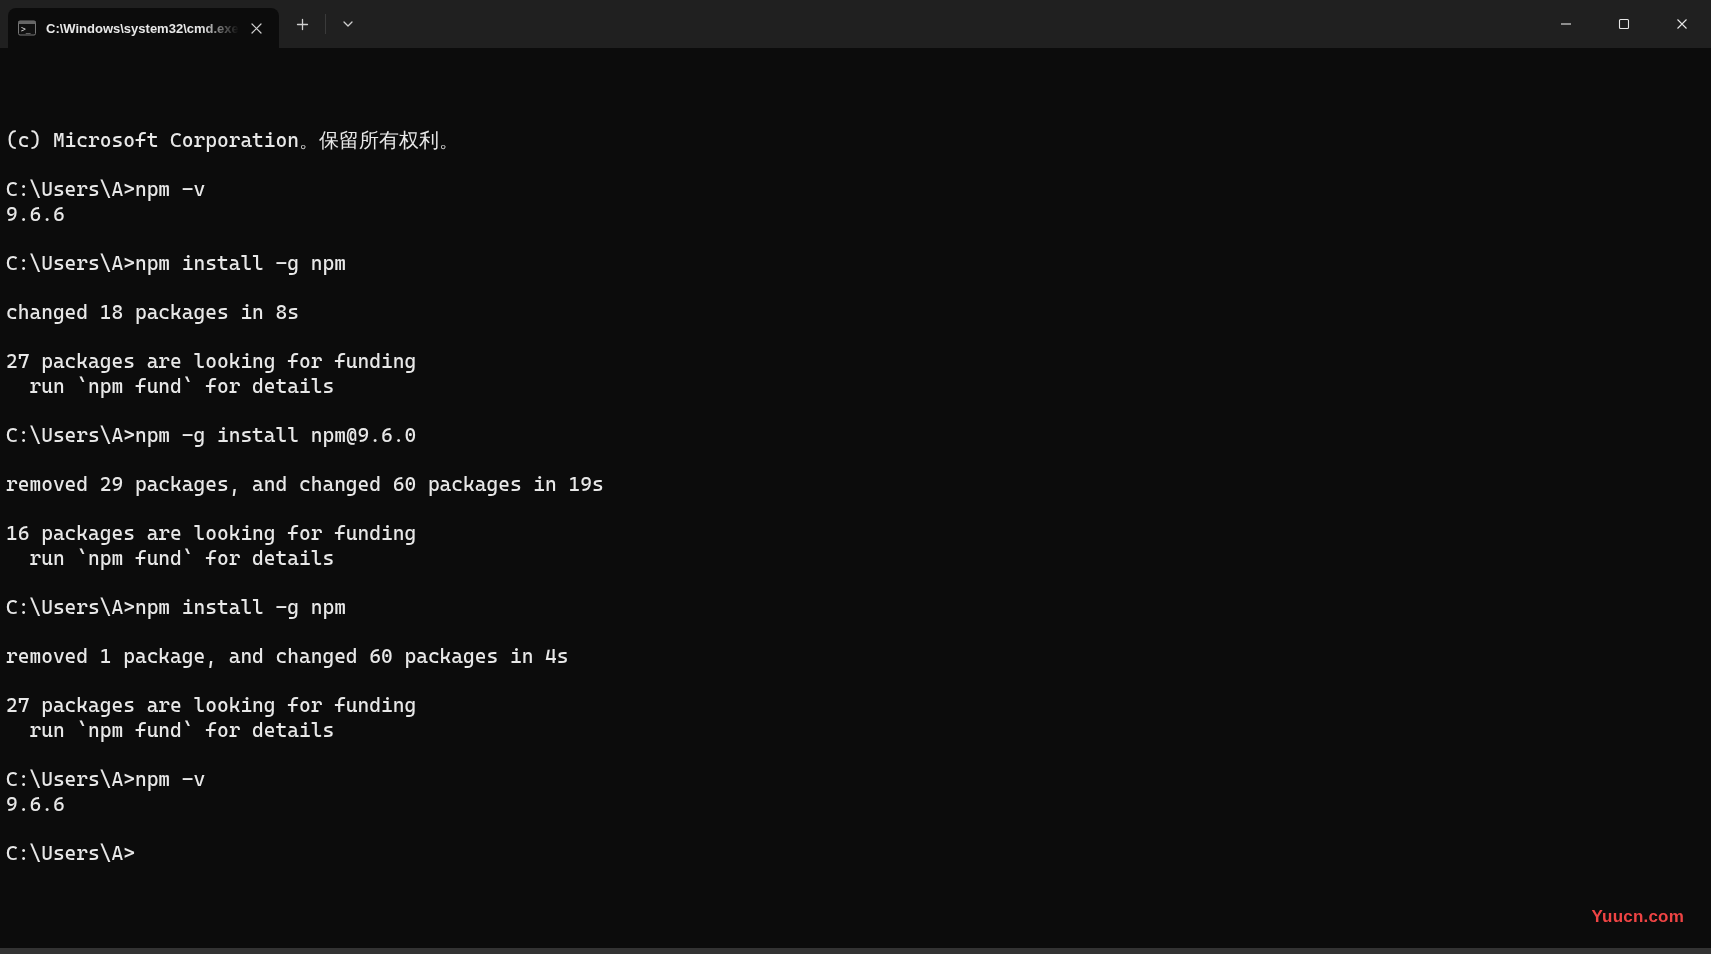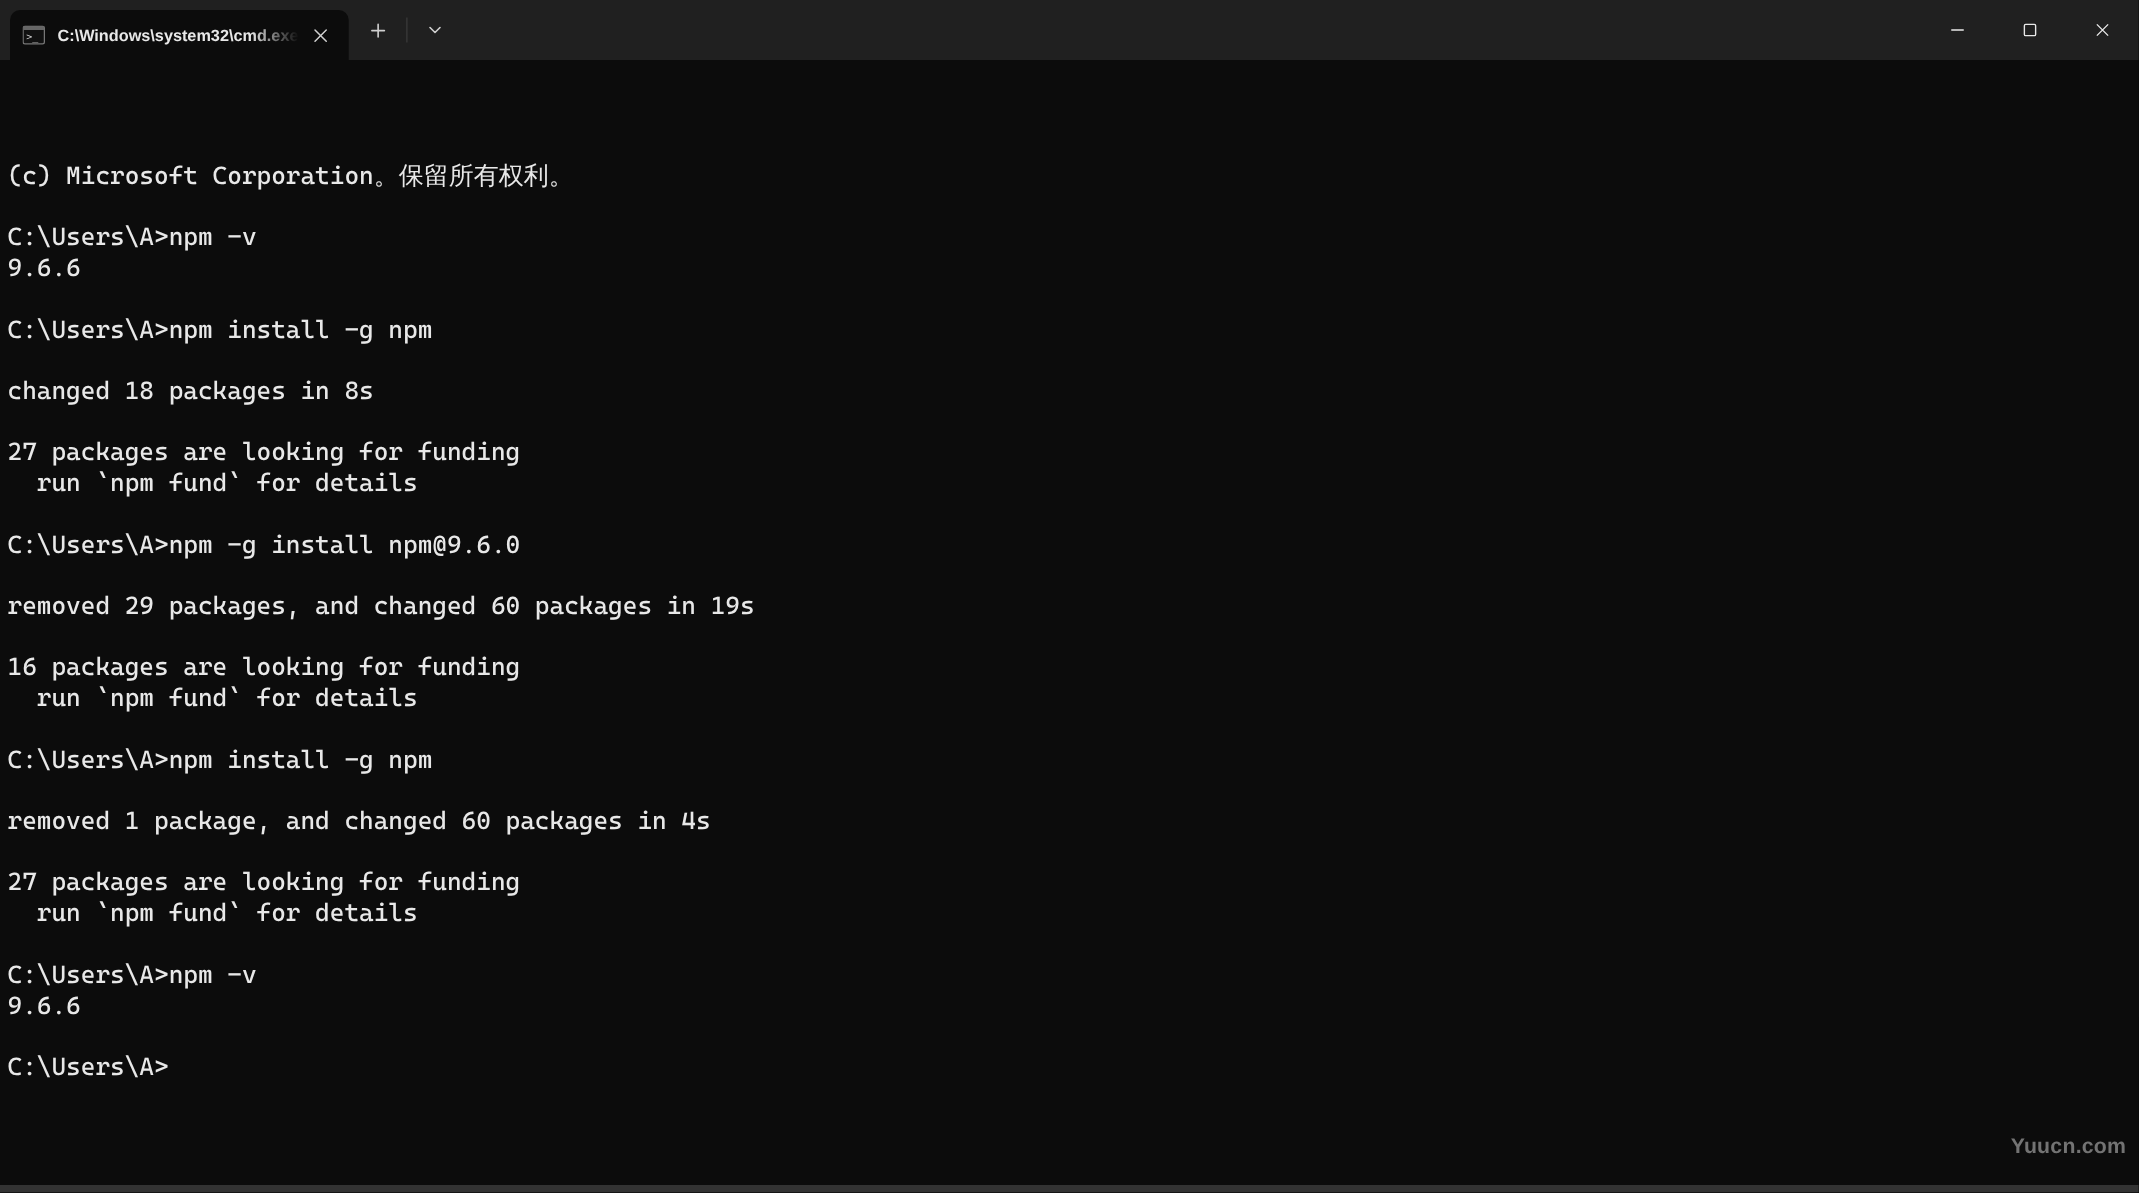--- a/index.html
+++ b/index.html
@@ -115,23 +115,23 @@
     font-size: 20px;
     line-height: 24.6px;
     padding: 6px 0 6px 6px;
     white-space: pre;
     overflow: hidden;
     position: relative;
   }
   .terminal-line { display: block; }
   .watermark {
     position: absolute;
-    right: 10px;
+    right: 27px;
     bottom: 18px;
-    color: #737373;
+    color: #ef4444;
     font-family: "Segoe UI", Arial, sans-serif;
     font-size: 17px;
     font-weight: 600;
     letter-spacing: 0.2px;
   }
   .bottom-strip {
     height: 6px;
     background: #333333;
   }
   svg { display: block; }

